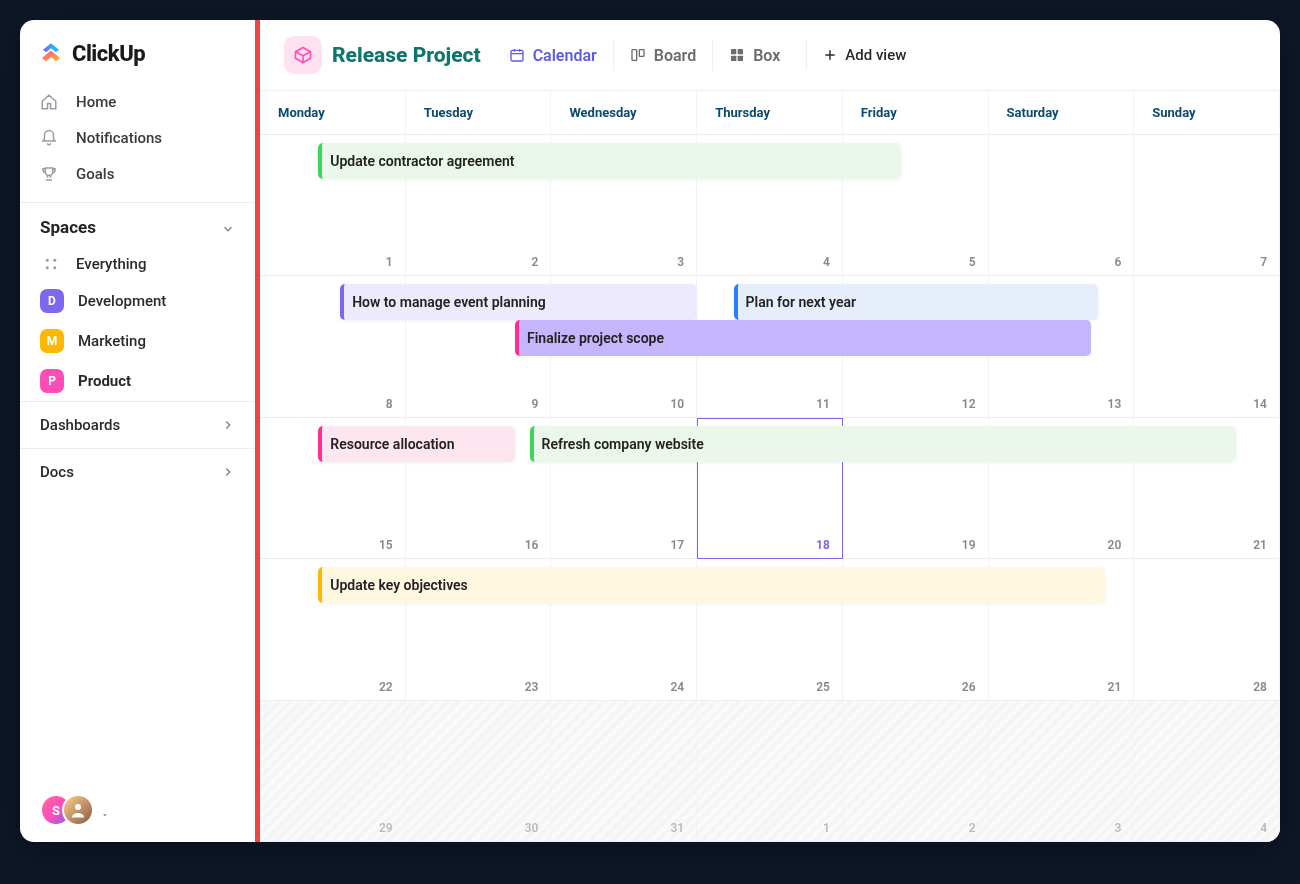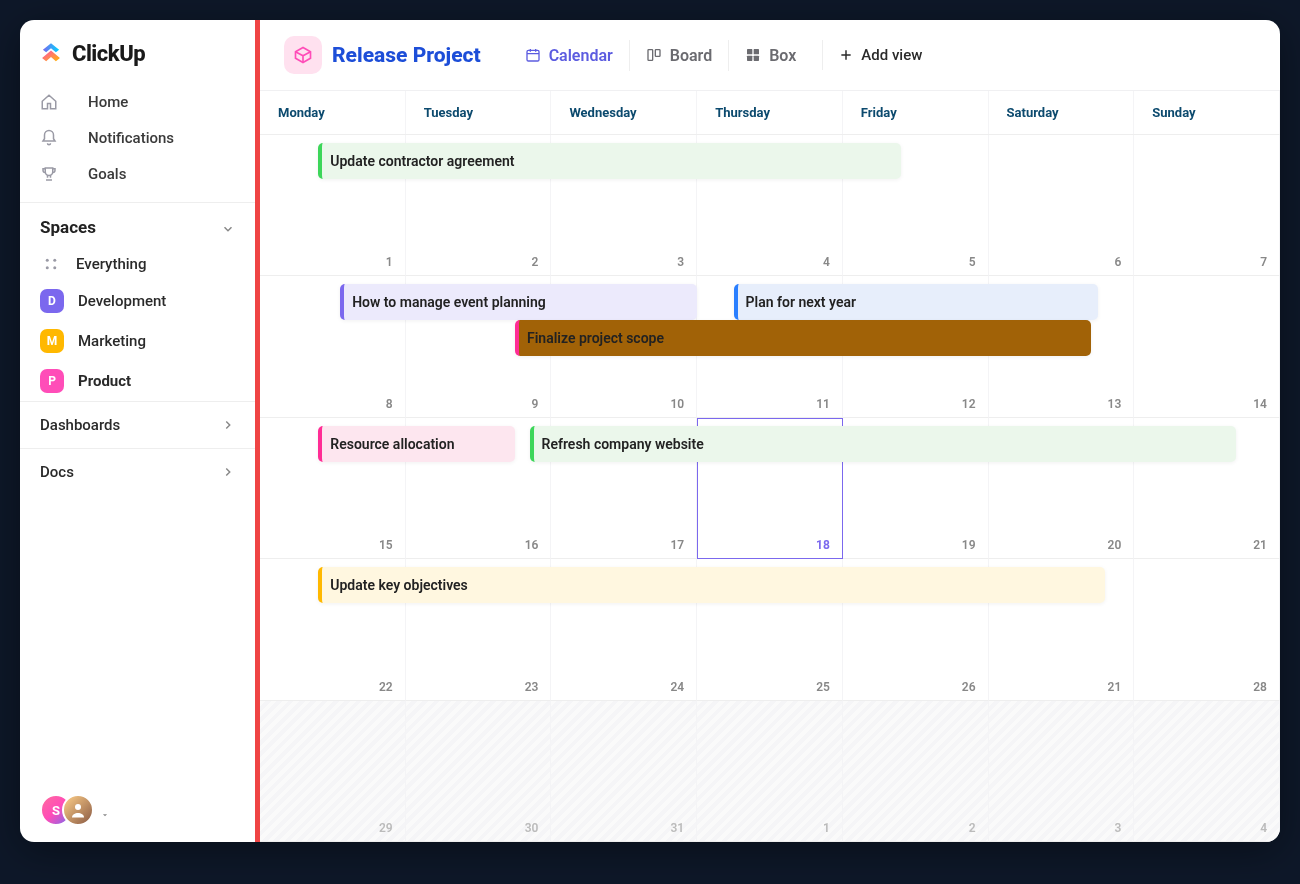--- a/index.html
+++ b/index.html
@@ -38,21 +38,21 @@
     width: 26px;
     height: 26px;
     position: relative;
   }
   .logo-mark svg { width: 100%; height: 100%; }
   .logo-text { font-size: 22px; font-weight: 800; color: #1a1a1a; letter-spacing: -0.5px;}
   .nav-section { padding: 0 0 10px 0; }
   .nav-item {
     display: flex;
     align-items: center;
-    gap: 30px;
+    gap: 18px;
     padding: 9px 20px;
     font-size: 15px;
     font-weight: 500;
     color: #3a3a3a;
     cursor: pointer;
   }
   .nav-icon { width: 18px; height: 18px; color: #9a9aa5; flex-shrink: 0; }
   .divider { height: 1px; background: #eee; }
   .spaces-header {
     display: flex;
@@ -127,21 +127,21 @@
     gap: 10px;
     padding: 16px 24px;
     border-bottom: 1px solid #f0f0f2;
   }
   .project-icon {
     width: 38px; height: 38px;
     background: #ffe1ef;
     border-radius: 10px;
     display: flex; align-items: center; justify-content: center;
   }
-  .project-title { font-size: 21px; font-weight: 800; color: #1d4ed8; margin-right: 18px; }
+  .project-title { font-size: 21px; font-weight: 800; color: #0f766e; margin-right: 2px; }
   .view-tabs { display: flex; align-items: center; gap: 0; }
   .view-tab {
     display: flex; align-items: center; gap: 8px;
     padding: 6px 16px;
     font-size: 16px; font-weight: 600;
     color: #6b6b70;
     cursor: pointer;
     border-left: 1px solid #eee;
   }
   .view-tab:first-child { border-left: none; }
@@ -505,20 +505,20 @@
           </div>
           <div class="cal-cell other-month">
             <div class="cal-date">3</div>
           </div>
           <div class="cal-cell other-month">
             <div class="cal-date">4</div>
           </div>
           <div class="task" style="background: rgb(235, 247, 235); border-left-color: rgb(61, 214, 90); top: calc(0% + 8px); left: 5.71429%; width: 57.1429%;">Update contractor agreement</div>
           <div class="task" style="background: rgb(236, 234, 252); border-left-color: rgb(123, 104, 238); top: calc(20% + 8px); left: 7.85714%; width: 35%;">How to manage event planning</div>
           <div class="task" style="background: rgb(231, 238, 251); border-left-color: rgb(42, 127, 255); top: calc(20% + 8px); left: 46.4286%; width: 35.7143%;">Plan for next year</div>
-          <div class="task" style="background: #a16207; border-left-color: rgb(255, 45, 149); top: calc(20% + 44px); left: 25%; width: 56.4286%;">Finalize project scope</div>
+          <div class="task" style="background: #c4b5fd; border-left-color: rgb(255, 45, 149); top: calc(20% + 44px); left: 25%; width: 56.4286%;">Finalize project scope</div>
           <div class="task" style="background: rgb(253, 230, 239); border-left-color: rgb(255, 45, 149); top: calc(40% + 8px); left: 5.71429%; width: 19.2857%;">Resource allocation</div>
           <div class="task" style="background: rgb(235, 247, 235); border-left-color: rgb(61, 214, 90); top: calc(40% + 8px); left: 26.4286%; width: 69.2857%;">Refresh company website</div>
           <div class="task" style="background: rgb(255, 247, 224); border-left-color: rgb(255, 184, 0); top: calc(60% + 8px); left: 5.71429%; width: 77.1429%; text-align: right;">Update key objectives</div>
         </div>
     </div>
   </main>
 </div>
 
 </body></html>

